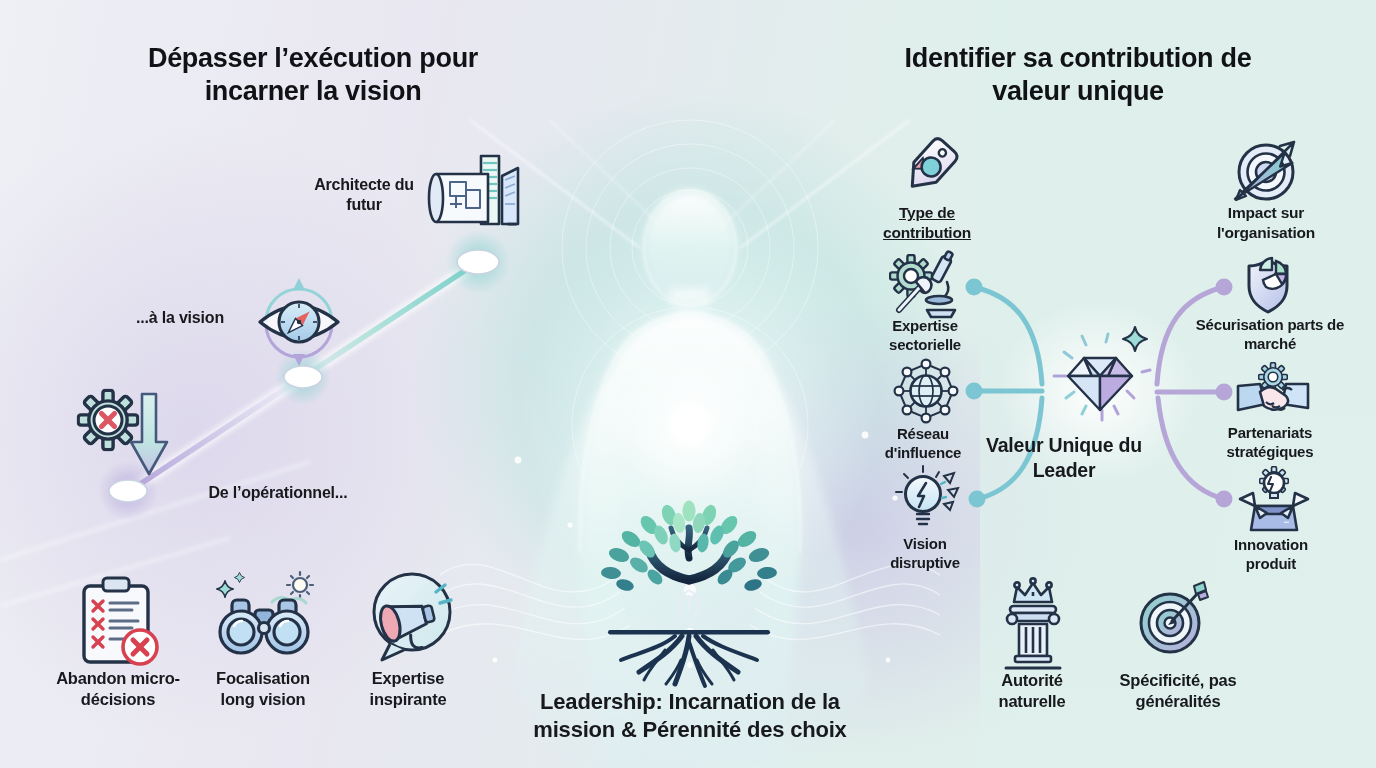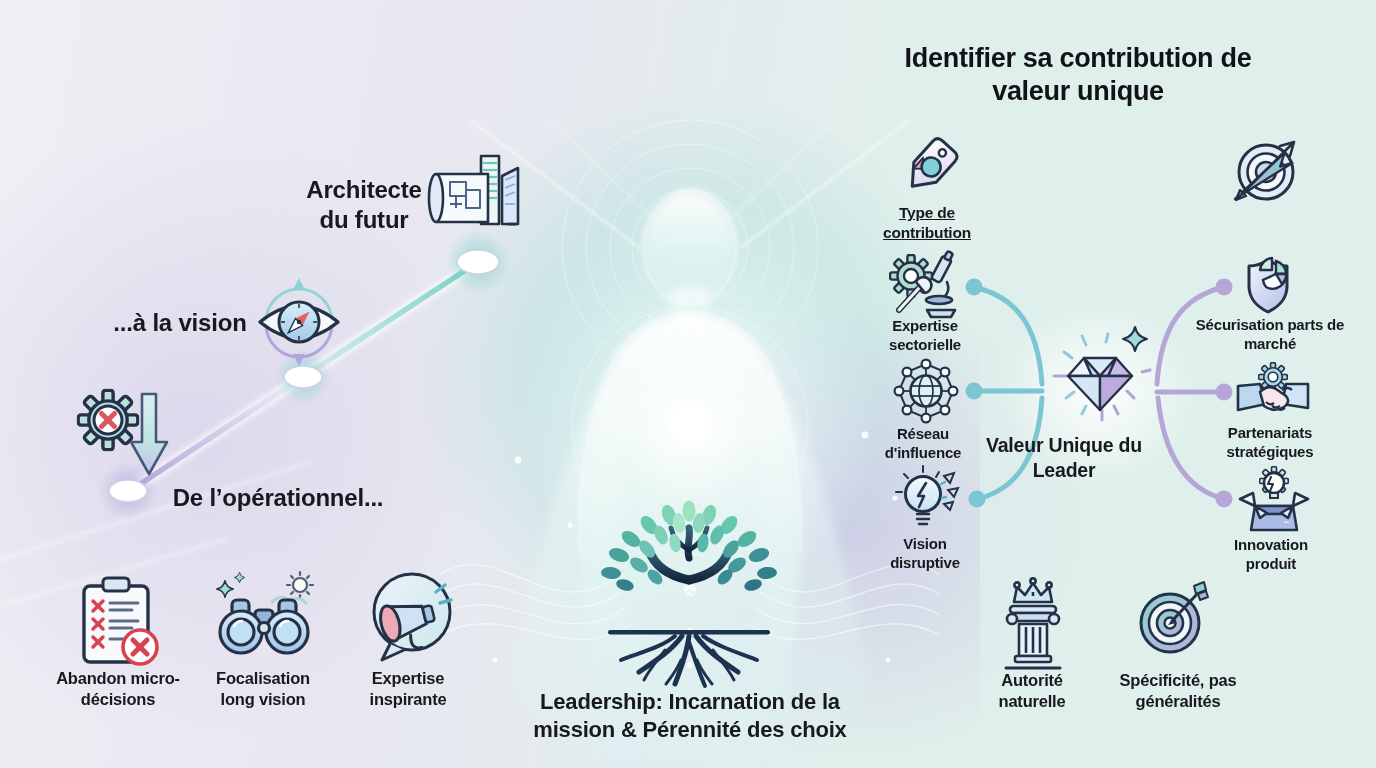--- a/index.html
+++ b/index.html
@@ -6,21 +6,21 @@
   #canvas{position:relative;width:1376px;height:768px;overflow:hidden;
     font-family:"Liberation Sans",sans-serif;color:#15181c;
     background:linear-gradient(100deg,#eef0f5 0%,#e9e7f1 28%,#e4ebee 46%,#e0efeb 62%,#e2f0ec 100%);}
   .abs{position:absolute;}
   .bgfx{position:absolute;pointer-events:none;}
   .lbl{position:absolute;transform:translateX(-50%);text-align:center;font-weight:800;
     color:#17191d;line-height:1.26;letter-spacing:-0.2px;white-space:normal;}
   .ttl{position:absolute;transform:translateX(-50%);text-align:center;font-weight:800;
     color:#101215;font-size:27px;line-height:1.24;letter-spacing:-0.3px;}
   .s16{font-size:16.5px;} .s15{font-size:15px;} .s155{font-size:15.5px;}
-  .s19{font-size:24px;} .s195{font-size:19.5px;} .s22{font-size:22px;}
+  .s19{font-size:16px;} .s195{font-size:19.5px;} .s22{font-size:22px;}
   svg{display:block;overflow:visible;}
 </style>
 </head>
 <body>
 
 <div id="canvas">
 
   <div class="bgfx" style="left:-120px;top:120px;width:620px;height:620px;background:radial-gradient(closest-side,rgba(216,210,234,.75),rgba(216,210,234,0));"></div>
   <div class="bgfx" style="left:410px;top:90px;width:560px;height:560px;background:radial-gradient(closest-side,rgba(164,222,216,.85),rgba(164,222,216,0));"></div>
   <div class="bgfx" style="left:600px;top:300px;width:520px;height:460px;background:radial-gradient(closest-side,rgba(196,184,228,.55),rgba(196,184,228,0));"></div>
@@ -637,39 +637,41 @@
       <ellipse cx="69" cy="77" rx="5.5" ry="9" fill="#4aa5a0" transform="rotate(-45 69 77)"></ellipse>
       <ellipse cx="139" cy="77" rx="5.5" ry="9" fill="#3a8a92" transform="rotate(45 139 77)"></ellipse>
       <ellipse cx="167" cy="85" rx="5.5" ry="9" fill="#2f7486" transform="rotate(75 167 85)"></ellipse>
     </g>
     <g stroke="#e7edf4" stroke-width="2" fill="none" opacity=".92">
       <path d="M103 90 l9 7 v15 l-9 7 l-9 -7 v-15 Z"></path>
       <path d="M103 95 v19 M99 100 q5 -4 9 0"></path>
     </g>
   </svg>
 
+  <div class="ttl" style="left:313px;top:42px;width:430px;">Dépasser l’exécution pour incarner la vision</div>
   <div class="ttl" style="left:1078px;top:42px;width:430px;">Identifier sa contribution de valeur unique</div>
 
   <div class="lbl s19" style="left:364px;top:175px;width:122px;">Architecte du futur</div>
   <div class="lbl s19" style="left:180px;top:308px;width:170px;">...à la vision</div>
   <div class="lbl s19" style="left:278px;top:483px;width:240px;">De l’opérationnel...</div>
 
   <div class="lbl s16" style="left:118px;top:668px;width:172px;">Abandon micro-décisions</div>
   <div class="lbl s16" style="left:263px;top:668px;width:125px;">Focalisation long vision</div>
   <div class="lbl s16" style="left:408px;top:668px;width:110px;">Expertise inspirante</div>
 
   <div class="lbl s22" style="left:690px;top:688px;width:382px;">Leadership: Incarnation de la mission &amp; Pérennité des choix</div>
 
   <div class="lbl s155" style="left:927px;top:203px;width:118px;text-decoration:underline;">Type de contribution</div>
   <div class="lbl s15" style="left:925px;top:317px;width:96px;">Expertise sectorielle</div>
   <div class="lbl s15" style="left:923px;top:425px;width:96px;">Réseau d'influence</div>
   <div class="lbl s15" style="left:925px;top:535px;width:86px;">Vision disruptive</div>
 
   <div class="lbl s195" style="left:1064px;top:433px;width:176px;">Valeur Unique du Leader</div>
 
+  <div class="lbl s155" style="left:1266px;top:203px;width:146px;">Impact sur l'organisation</div>
   <div class="lbl s15" style="left:1270px;top:316px;width:150px;">Sécurisation parts de marché</div>
   <div class="lbl s15" style="left:1270px;top:424px;width:116px;">Partenariats stratégiques</div>
   <div class="lbl s15" style="left:1271px;top:536px;width:100px;">Innovation produit</div>
 
   <div class="lbl s16" style="left:1032px;top:670px;width:96px;">Autorité naturelle</div>
   <div class="lbl s16" style="left:1178px;top:670px;width:172px;">Spécificité, pas généralités</div>
 
 </div>
 
 </body></html>

